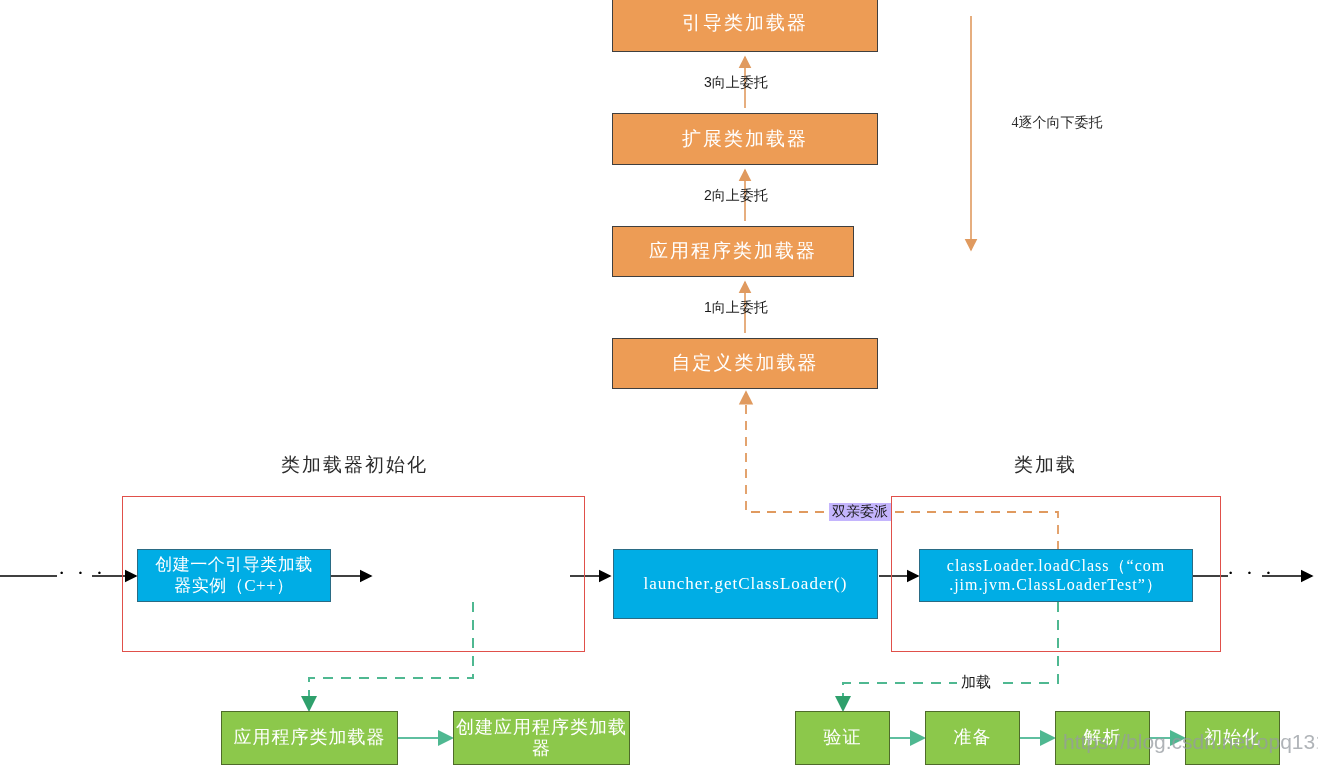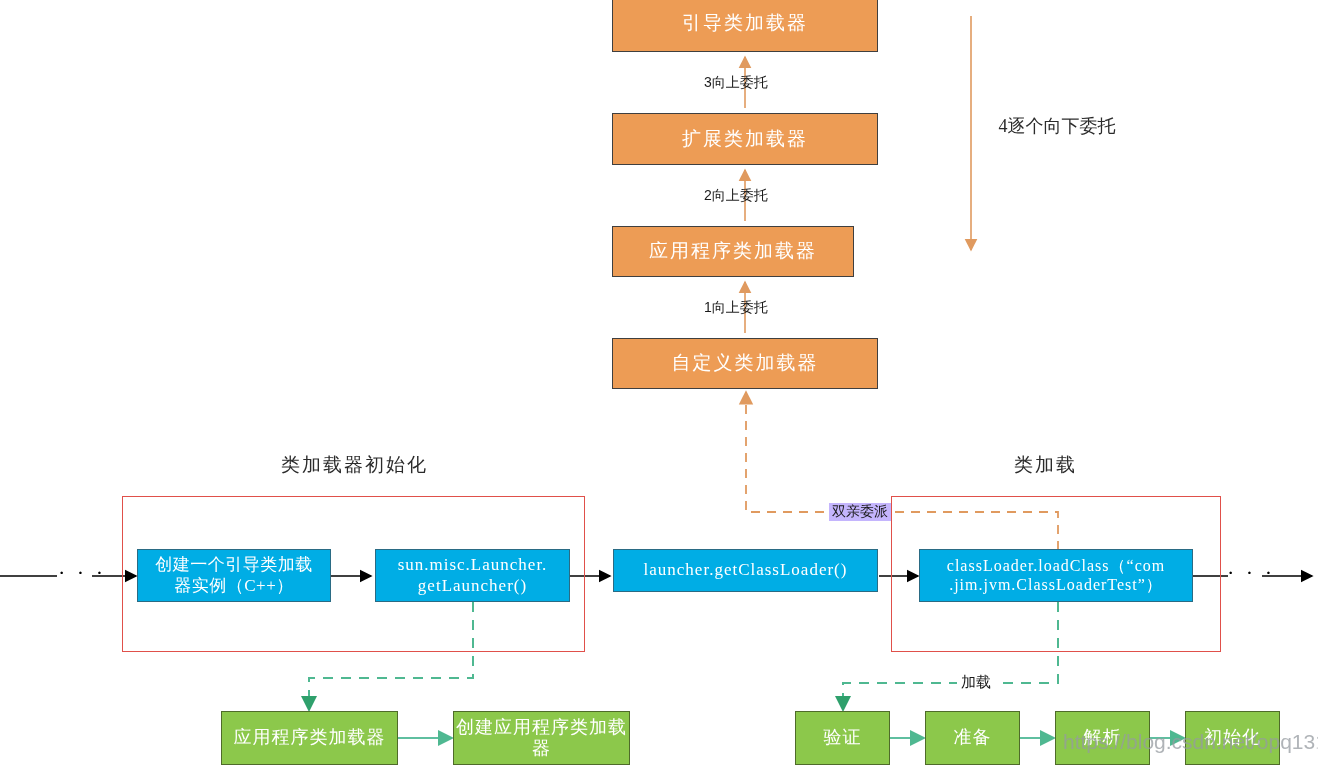--- a/index.html
+++ b/index.html
@@ -89,21 +89,21 @@
   svg.overlay {
     position: absolute;
     left: 0; top: 0;
     width: 1318px;
     height: 765px;
     pointer-events: none;
   }
   .dl-note-4 {
     position: absolute;
     color: #2b2b2b;
-    font-size: 18px;
+    font-size: 14px;
     text-align: center;
     width: 130px;
     line-height: 1.45;
     font-family: "Liberation Serif", "DejaVu Serif", serif;
   }
 </style>
 </head>
 <body>
 
 <div id="stage">
@@ -199,26 +199,22 @@
   <div class="section-title" style="left:281px; top:452px;">类加载器初始化</div>
 
   <div class="redframe" style="left:891px; top:496px; width:330px; height:156px;"></div>
   <div class="section-title" style="left:1014px; top:452px;">类加载</div>
 
   <div class="node blue-box" style="left:137px; top:549px; width:194px; height:53px; white-space:pre-line;">
     <span>创建一个引导类加载
 器实例（C++）</span>
   </div>
 
-  <div class="node blue-box code" style="left:375px; top:549px; width:195px; height:53px; white-space:pre-line;">
-    <span>sun.misc.Launcher.
-getLauncher()</span>
-  </div>
-
-  <div class="node blue-box code" style="left:613px; top:549px; width:265px; height:43px;">
+
+  <div class="node blue-box code" style="left:613px; top:549px; width:265px; height:70px;">
     <span>launcher.getClassLoader()</span>
   </div>
 
   <div class="node blue-box code" style="left:919px; top:549px; width:274px; height:53px; white-space:pre-line; font-size:16px;">
     <span>classLoader.loadClass（“com
 .jim.jvm.ClassLoaderTest”）</span>
   </div>
 
   <div class="ellipsis" style="left:58px; top:560px;">· · ·</div>
   <div class="ellipsis" style="left:1227px; top:560px;">· · ·</div>

